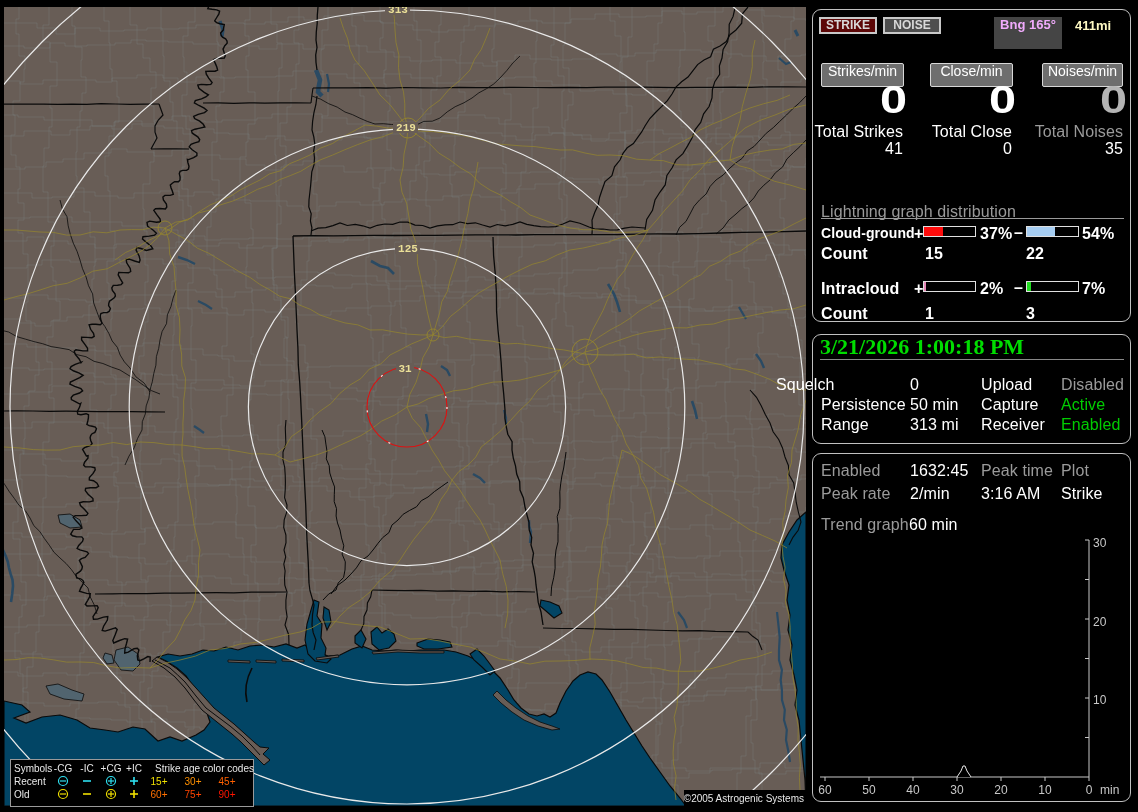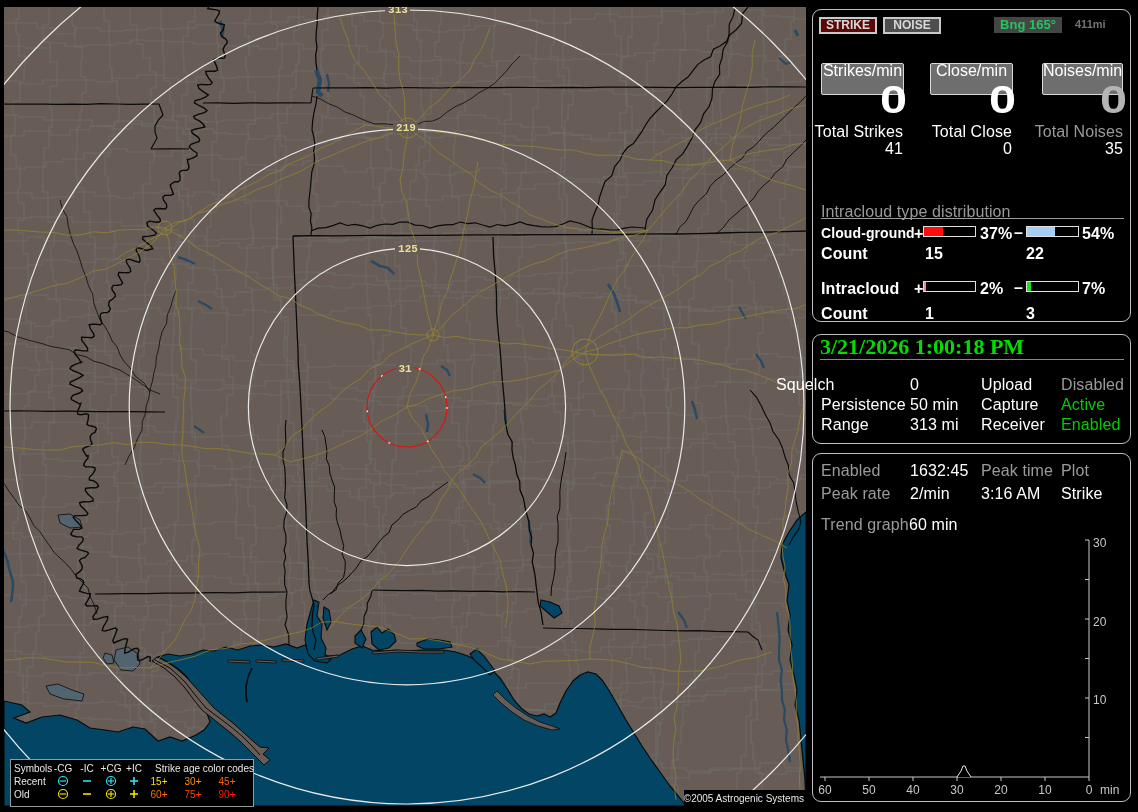--- a/index.html
+++ b/index.html
@@ -4,21 +4,21 @@
 * { margin:0; padding:0; box-sizing:border-box; }
 html,body { width:1138px; height:812px; background:#000; overflow:hidden;
   font-family:"Liberation Sans", sans-serif; }
 .abs { position:absolute; }
 .panel { position:absolute; border:1px solid #c0c0c0; border-radius:9px; }
 .t { position:absolute; font-size:16px; color:#fff; white-space:nowrap; letter-spacing:0.1px; }
 .gray { color:#9a9a9a; }
 .green { color:#00cc00; }
 .bold { font-weight:bold; }
 .btn { position:absolute; background:#6e6e6e; border:1px solid #d8d8d8; border-radius:2px;
-  color:#fff; font-size:16px; text-align:center; line-height:14px; height:32px; }
+  color:#fff; font-size:14px; text-align:center; line-height:14px; height:24px; }
 .bar { position:absolute; width:53px; height:11px; border:1px solid #e0e0e0; background:#000; top:0; }
 .bar i { display:block; height:100%; }
 </style></head>
 <body>
 <svg class="abs" style="left:0;top:0" width="1138" height="812">
 <clipPath id="mapclip">
       <rect x="4" y="7" width="802" height="799"></rect>
     </clipPath>
 <g clip-path="url(#mapclip)">
 <rect x="4" y="7" width="802" height="799" fill="#685d56"></rect>
@@ -213,40 +213,40 @@
 </svg>
 
 <div class="panel" style="left:812px;top:9px;width:319px;height:313px"></div>
 <div class="panel" style="left:812px;top:334px;width:319px;height:110px"></div>
 <div class="panel" style="left:812px;top:453px;width:319px;height:349px"></div>
 
 <div class="abs" style="left:819px;top:17px;width:58px;height:17px;background:#5c0707;border:2px solid #c8c8c8;
  color:#d8d8d8;font-weight:bold;font-size:12px;text-align:center;line-height:13px">STRIKE</div>
 <div class="abs" style="left:883px;top:17px;width:58px;height:17px;background:#4e4e4e;border:2px solid #c8c8c8;
  color:#d8d8d8;font-weight:bold;font-size:12px;text-align:center;line-height:13px">NOISE</div>
-<div class="abs" style="left:994px;top:17px;width:68px;height:16px;background:#454545;color:#22c55e;
+<div class="abs" style="left:994px;top:17px;width:68px;height:32px;background:#454545;color:#f0abfc;
  font-weight:bold;font-size:13px;text-align:center;line-height:16px">Bng 165°</div>
-<div class="abs bold" style="left:1075px;top:18px;font-size:11px;color:#737373">411mi</div>
+<div class="abs bold" style="left:1075px;top:18px;font-size:13px;color:#fef9c3">411mi</div>
 
 <div class="btn" style="left:821px;top:63px;width:83px">Strikes/min</div>
 <div class="btn" style="left:930px;top:63px;width:83px">Close/min</div>
 <div class="btn" style="left:1042px;top:63px;width:81px">Noises/min</div>
 
 <div class="t bold" style="right:231px;top:79px;font-size:38px;color:#fff;transform:scaleX(1.28);transform-origin:100% 50%">0</div>
 <div class="t bold" style="right:122px;top:79px;font-size:38px;color:#fff;transform:scaleX(1.28);transform-origin:100% 50%">0</div>
 <div class="t bold" style="right:11px;top:79px;font-size:38px;color:#b4b4b4;transform:scaleX(1.28);transform-origin:100% 50%">0</div>
 
 <div class="t" style="right:235px;top:123px">Total Strikes</div>
 <div class="t" style="right:235px;top:140px">41</div>
 <div class="t" style="right:126px;top:123px">Total Close</div>
 <div class="t" style="right:126px;top:140px">0</div>
 <div class="t gray" style="right:15px;top:123px">Total Noises</div>
 <div class="t" style="right:15px;top:140px">35</div>
 
-<div class="t gray" style="left:821px;top:203px">Intracloud type distribution</div>
+<div class="t gray" style="left:821px;top:203px">Lightning graph distribution</div>
 <div class="abs" style="left:821px;top:218px;width:303px;height:1px;background:#9a9a9a"></div>
 
 <div class="t bold" style="left:821px;top:225px;font-size:14px">Cloud-ground</div>
 <div class="t bold" style="left:914px;top:225px">+</div>
 <div class="abs" style="left:923px;top:226px">
     <div class="bar">
       <i style="width:37%;background:#ff0c0c"></i>
     </div>
   </div>
 <div class="t bold" style="left:980px;top:225px">37%</div>

